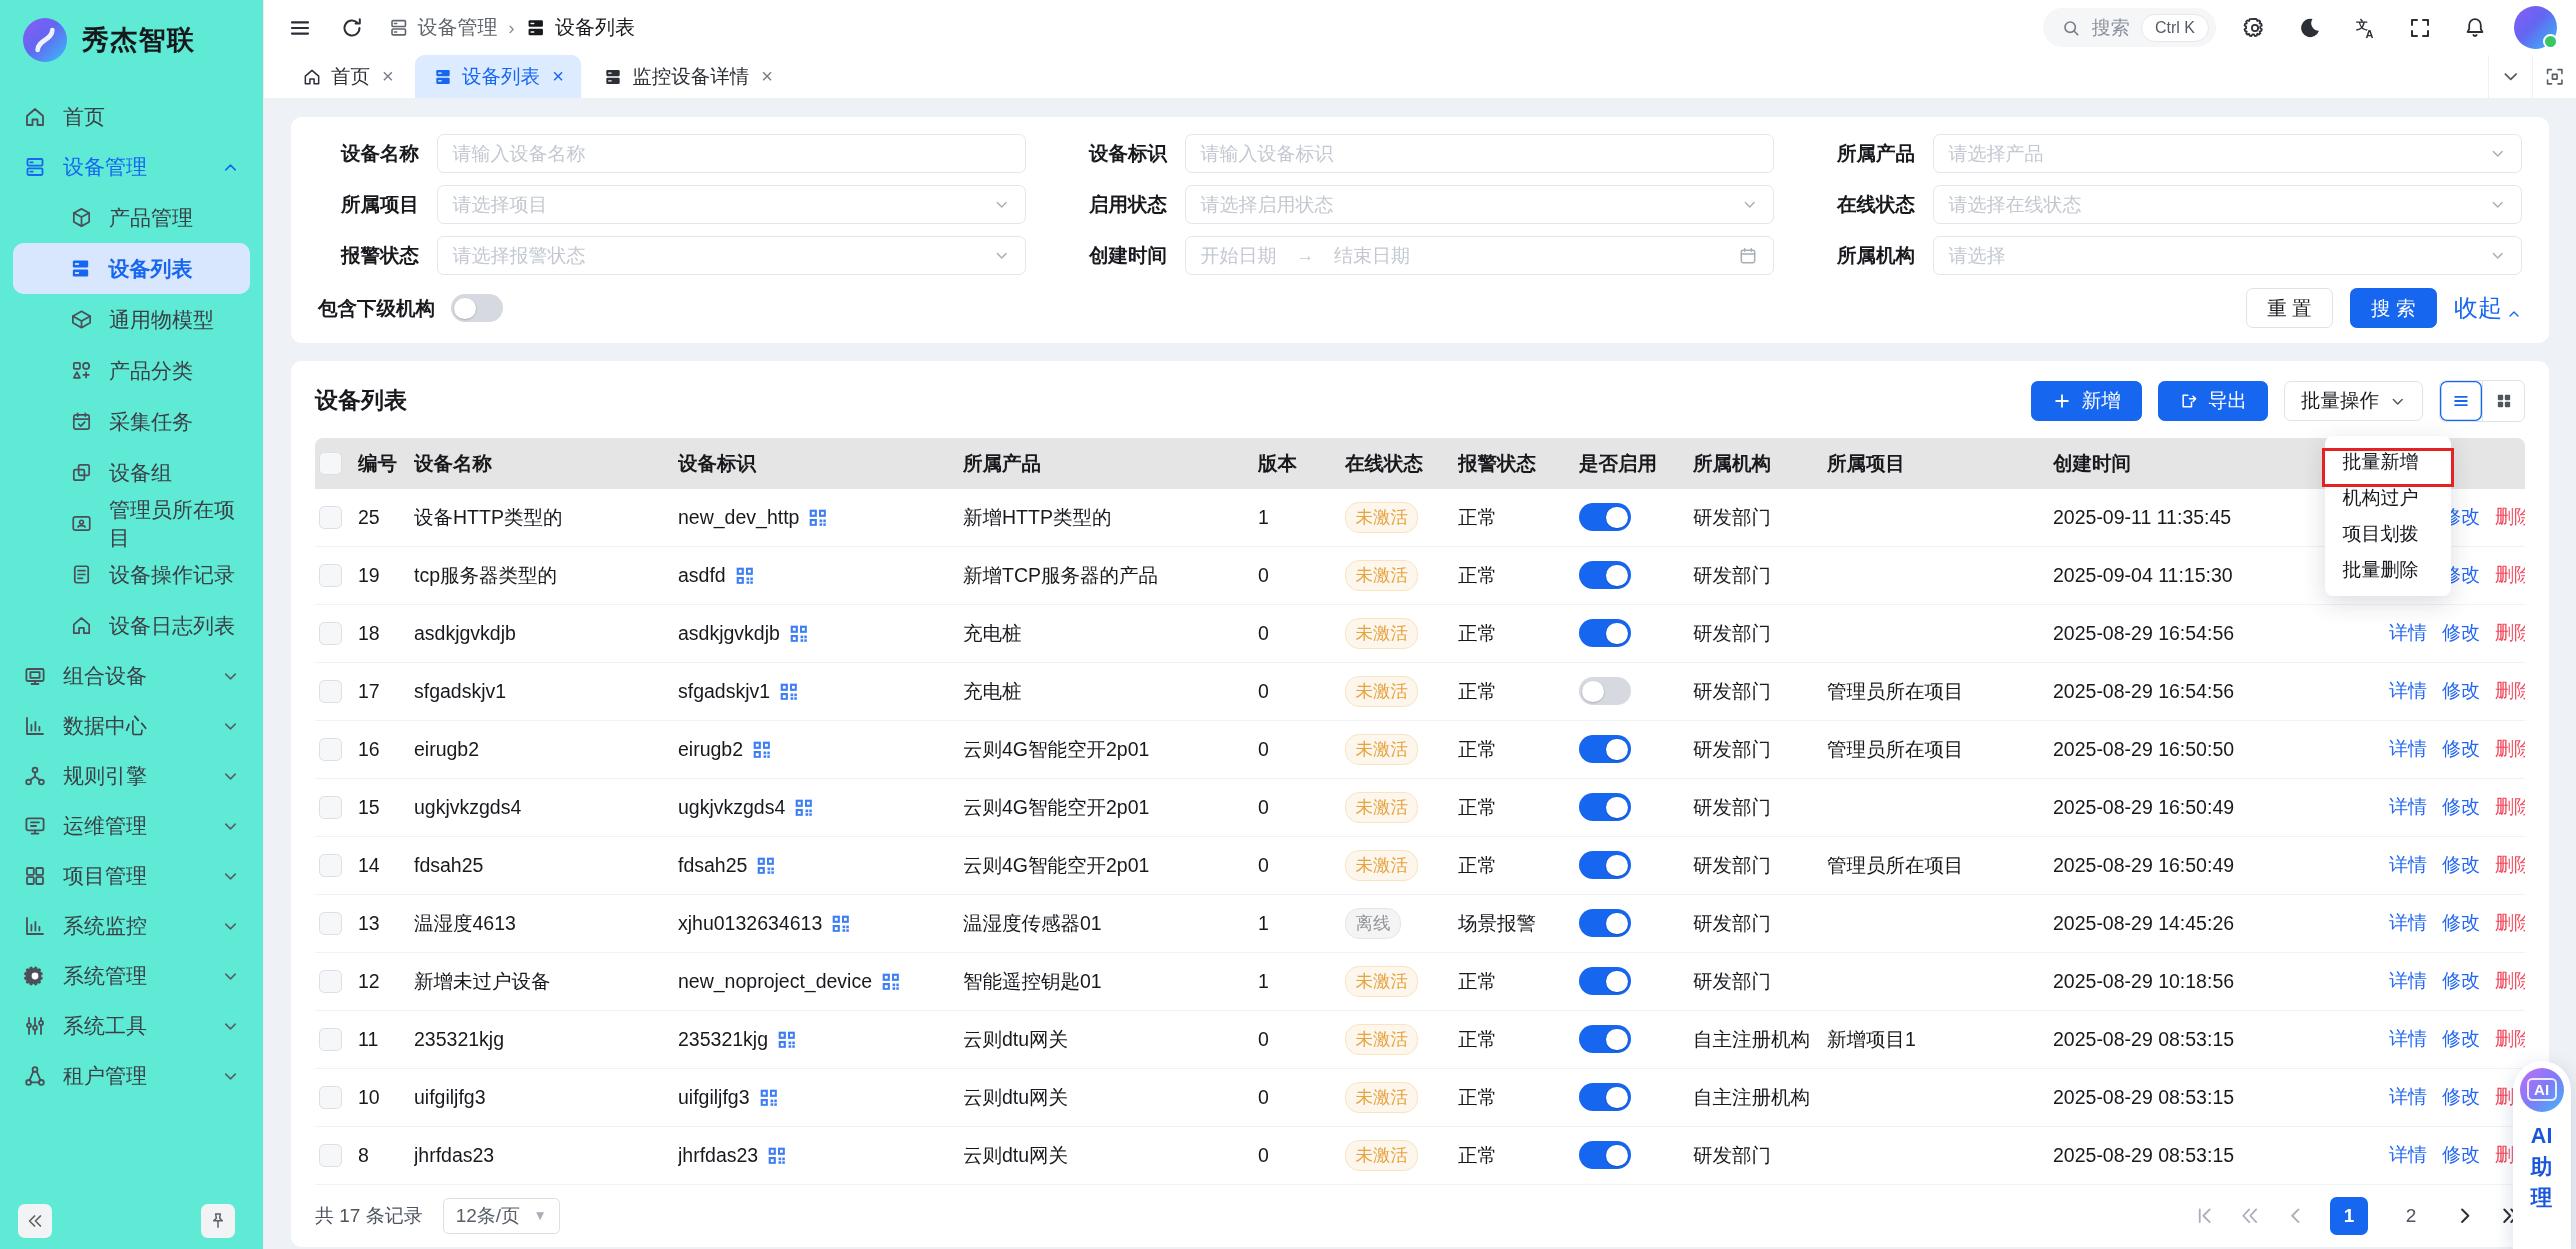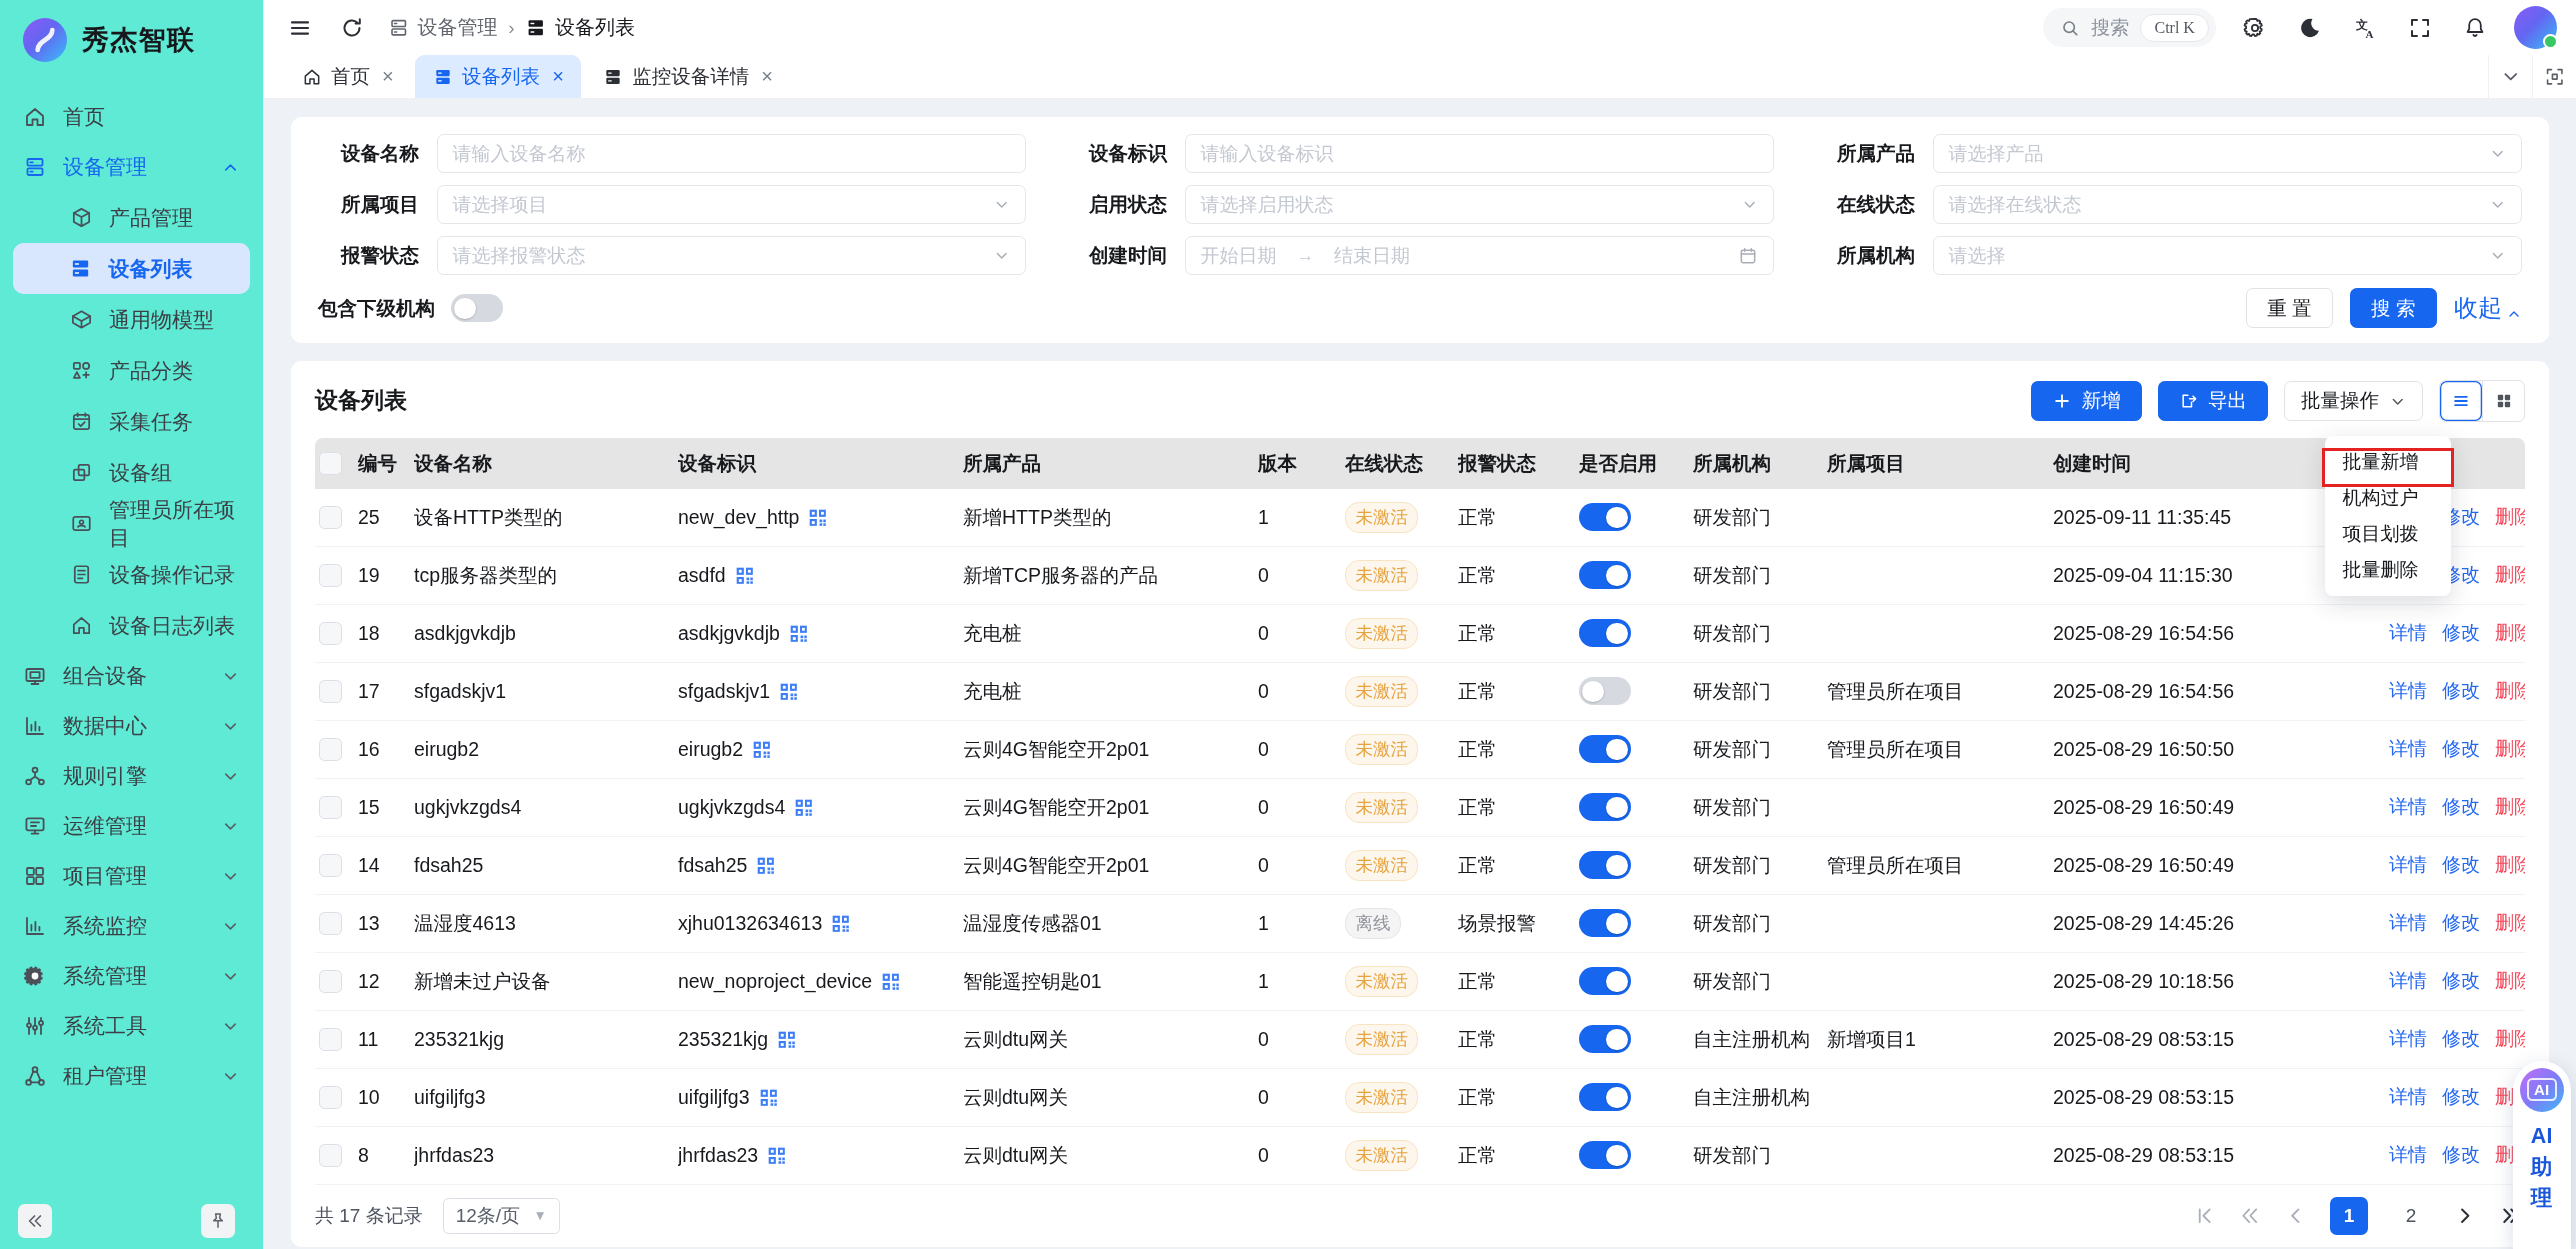--- a/index.html
+++ b/index.html
@@ -32,21 +32,21 @@
   
   .main { flex:1; display:flex; flex-direction:column; min-width:0;}
   .navbar { height:55px; background:#fff; display:flex; align-items:center; padding:0 19px 0 20px; gap:20px; }
   .nav-icon-btn { width:32px; height:32px; display:flex; align-items:center; justify-content:center; color:#2c2f36; cursor:pointer;}
   .nav-icon-btn .ic{width:24px;height:24px;}
   .breadcrumb { display:flex; align-items:center; gap:10.8px; font-size:20px;}
   .bc-seg { display:flex; align-items:center; gap:8px; color:#60656e;}
   .bc-seg .ic{ width:21.5px; height:21.5px;}
   .bc-seg.current { color:#17191d; font-weight:500;}
   .bc-sep { color:#8a8f99; font-size:19px;}
-  .nav-right { margin-left:auto; display:flex; align-items:center; gap:23px;font-family:Liberation Serif, serif;}
+  .nav-right { margin-left:auto; display:flex; align-items:center; gap:23px;}
   .search-pill { height:39px; background:#f5f6f8; border-radius:672px; display:flex; align-items:center; gap:10.8px; padding:0 6.7px 0 17.5px; cursor:text;}
   .search-pill .ic{ width:20px; height:20px; color:#7a8089;}
   .search-ph { color:#8c929c; font-size:19px;}
   .kbd-chip { background:#fff; border:0.7px solid #e7e8ec; border-radius:672px; padding:4px 13.4px; font-size:16px; color:#555a63;}
   .avatar { width:43px; height:43px; border-radius:50%; background:linear-gradient(135deg,#8b5cf6,#6366f1 45%,#38bdf8); position:relative; cursor:pointer; flex-shrink:0;}
   .avatar .dot { position:absolute; right:-1.3px; bottom:0px; width:15px; height:15px; background:#39c665; border:2.7px solid #fff; border-radius:50%;}
 
   .tabbar { height:44px; background:#fff; border-bottom:0.7px solid #eef0f3; display:flex; align-items:stretch; padding-left:20px;}
   .tabs { display:flex; align-items:stretch; gap:4px;}
   .tab { display:flex; align-items:center; gap:9.4px; padding:0 17.5px; font-size:19.5px; color:#2c2f36; cursor:pointer;}

